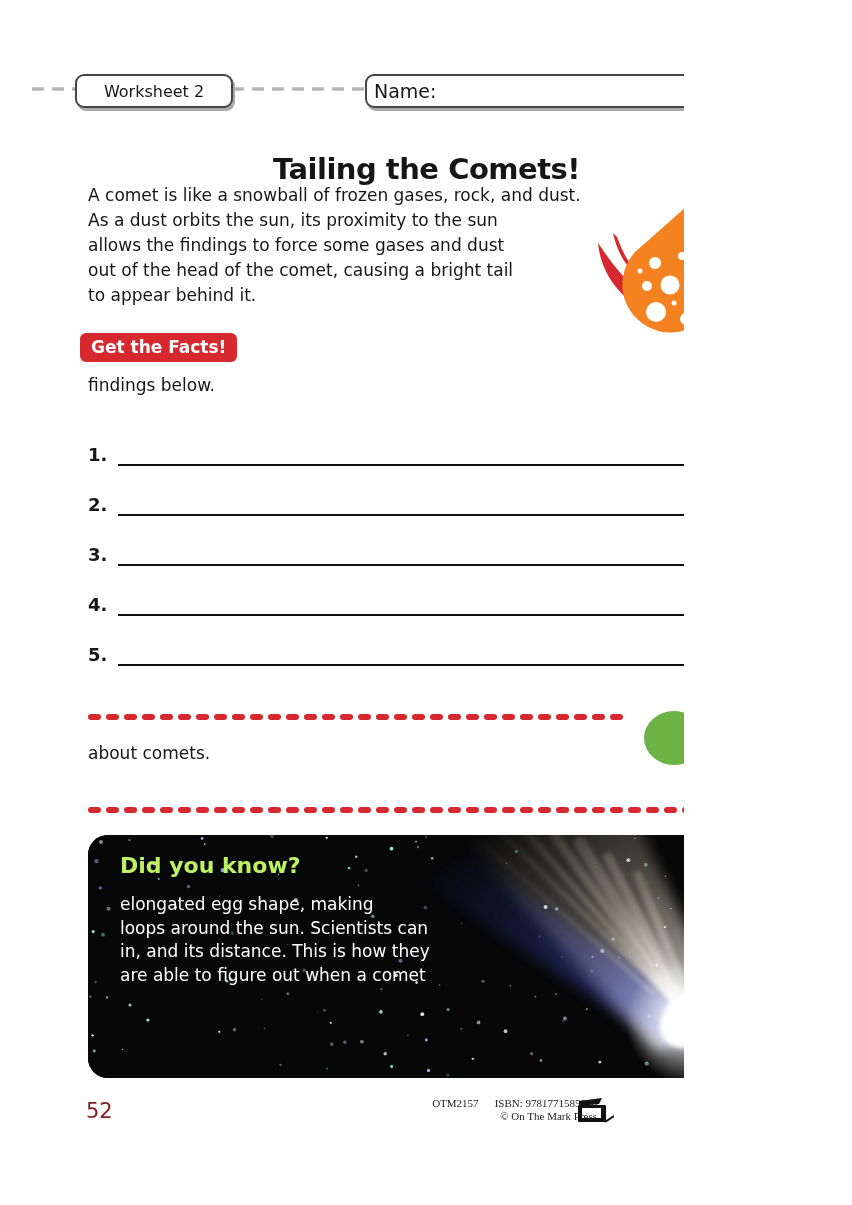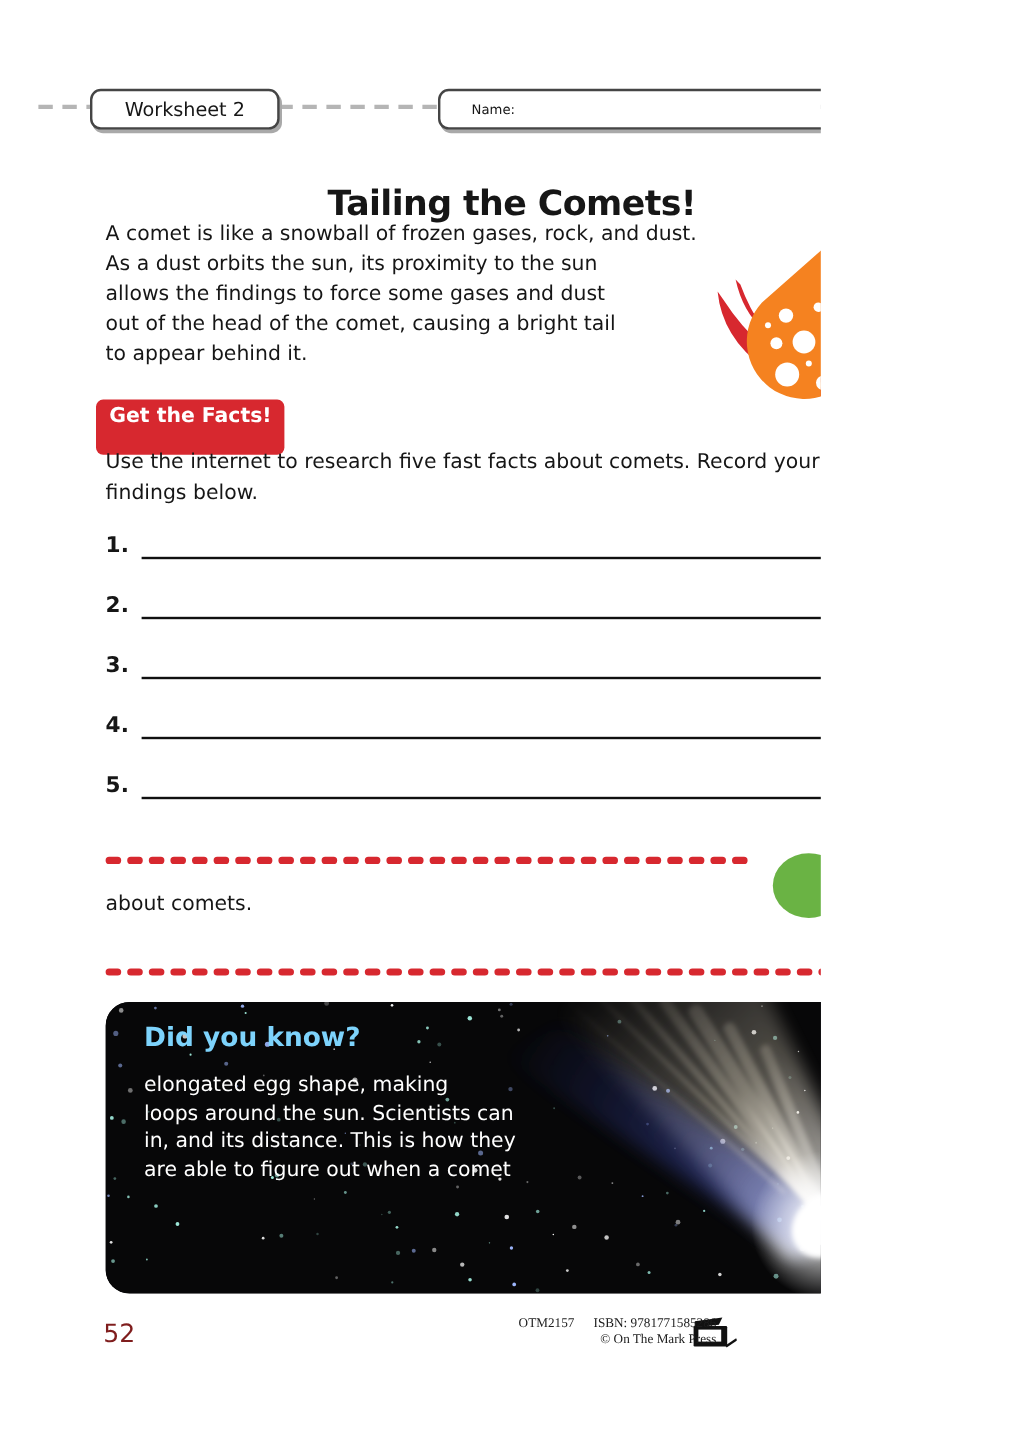--- a/index.html
+++ b/index.html
@@ -4,48 +4,48 @@
 <style>
   html,body{margin:0;padding:0;background:#fff;}
   .page{position:relative;width:684px;height:1205px;background:#ffffff;overflow:hidden;
         font-family:"DejaVu Sans","Liberation Sans",sans-serif;color:#161616;}
 
   
   .hdr-dash{position:absolute;left:30px;top:84px;width:792px;height:10px;}
   .hdr-box{position:absolute;top:74px;height:30px;background:#fff;border:2px solid #454545;
            border-radius:9px;box-shadow:2px 3px 0 #a9a9a9;display:flex;align-items:center;}
   .ws-box{left:75px;width:154px;justify-content:center;font-size:16px;}
-  .name-box{left:365px;width:400px;padding-left:26px;font-size:11px;}
+  .name-box{left:365px;width:400px;padding-left:7px;font-size:19px;}
 
   
   .title{position:absolute;left:88px;top:133px;width:677px;text-align:center;
          font-size:29px;font-weight:bold;letter-spacing:-0.5px;}
   .intro{position:absolute;left:88px;top:183px;font-size:17px;line-height:25px;white-space:nowrap;}
 
   .comet-art{position:absolute;left:585px;top:113px;}
 
   
   .badge{position:absolute;left:80px;top:333px;background:#d7282f;color:#fff;
-         font-size:17px;font-weight:bold;padding:4px 11px 22px;border-radius:6px;}
+         font-size:17px;font-weight:bold;padding:4px 11px 5px;border-radius:6px;}
   .instructions{position:absolute;left:88px;top:372px;font-size:17px;line-height:26px;white-space:nowrap;}
   .fact-row{position:absolute;left:88px;height:26px;width:669px;}
   .fact-num{position:absolute;left:0;bottom:1px;font-size:18px;font-weight:bold;}
   .fact-line{position:absolute;left:30px;bottom:0;width:639px;border-bottom:2.5px solid #101010;height:24px;}
 
   .divider{position:absolute;height:10px;}
   .div1{left:86px;top:712px;width:550px;}
   .div2{left:86px;top:805px;width:684px;}
   .bubbles{position:absolute;left:642px;top:696px;}
   .discuss{position:absolute;left:88px;top:740px;font-size:17px;line-height:26px;white-space:nowrap;}
 
   
   .dyk-box{position:absolute;left:88px;top:835px;width:677px;height:243px;border-radius:20px;
            overflow:hidden;background:#070708;}
   .dyk-bg{position:absolute;left:0;top:0;}
-  .dyk-head{position:absolute;left:32px;top:18px;font-size:22px;font-weight:bold;color:#7dd3fc;margin:0;}
+  .dyk-head{position:absolute;left:32px;top:18px;font-size:22px;font-weight:bold;color:#bef264;margin:0;}
   .dyk-body{position:absolute;left:32px;top:58px;font-size:17px;line-height:23.5px;color:#fff;white-space:nowrap;}
 
   
   .pageno{position:absolute;left:86px;top:1099px;font-size:21px;color:#7f1d1d;}
   .logo{position:absolute;left:576px;top:1096px;}
   .foot-right{position:absolute;right:87px;top:1097px;text-align:right;
               font-family:"Liberation Serif",serif;font-size:11px;line-height:13px;color:#1c1c1c;}
   .foot-gap{display:inline-block;width:16px;}
 </style>
 </head>
@@ -97,21 +97,20 @@
       <circle cx="71" cy="199" r="10"></circle>
         <circle cx="101" cy="206" r="6"></circle>
       <circle cx="89" cy="190" r="2.5"></circle>
         <circle cx="120" cy="174" r="2.5"></circle>
         <circle cx="55" cy="158" r="2.5"></circle>
     </g>
   </svg>
 
   <div class="badge">Get the Facts!</div>
   <div class="instructions">
-    <div>Use the internet to research five fast facts about comets. Record your</div>
     <div>findings below.</div>
   </div>
 
   <div class="fact-row" style="top:440px">
     <span class="fact-num">1.</span>
     <div class="fact-line"></div>
   </div>
   <div class="fact-row" style="top:490px">
     <span class="fact-num">2.</span>
     <div class="fact-line"></div>

